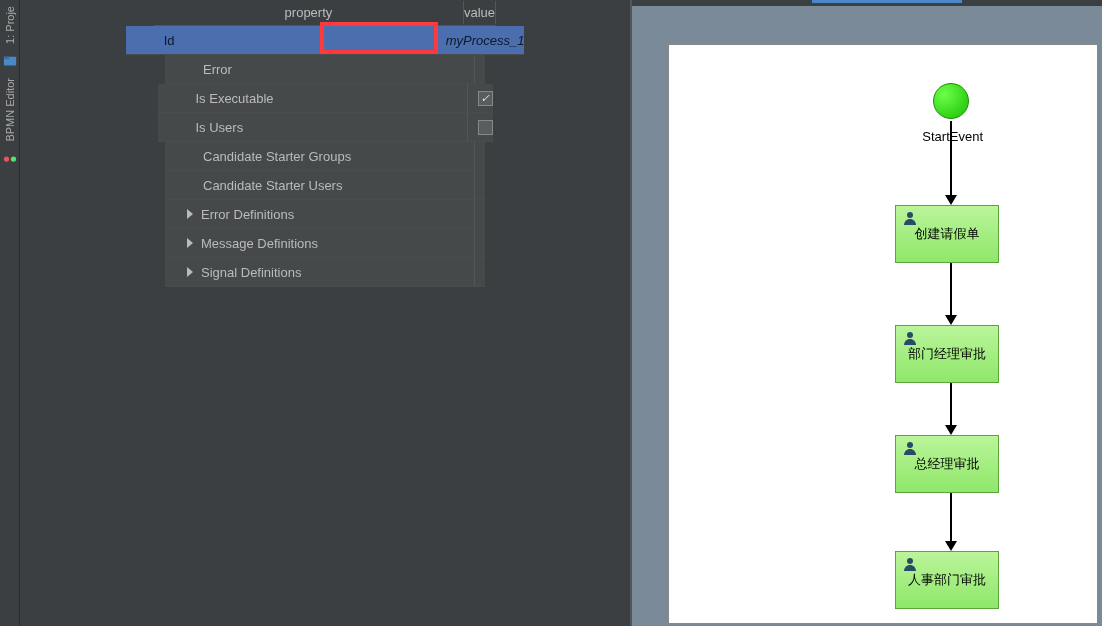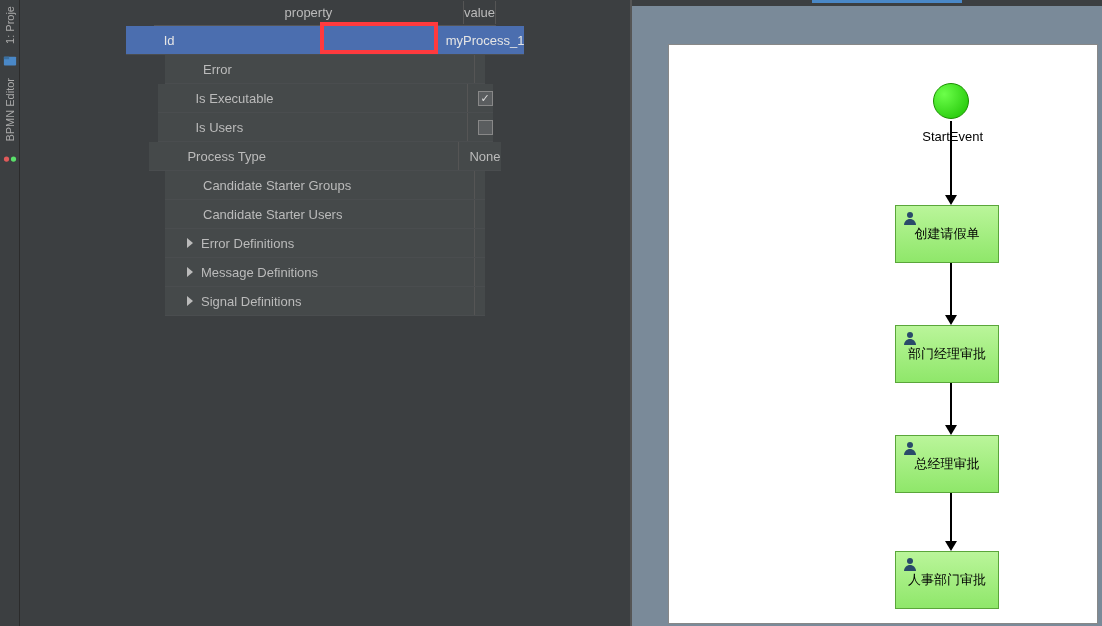--- a/index.html
+++ b/index.html
@@ -63,21 +63,21 @@
   }
   .col-prop { width: 310px; }
   .col-val  { flex: 1; }
   .prop-row {
     display: flex;
     height: 29px;
     align-items: center;
     border-bottom: 1px solid #4a4d4f;
     background: #45494a;
   }
-  .prop-row.selected { background: #4b6eaf; color: #e5e5e5; }
+  .prop-row.selected { background: #4b6eaf; color: #0f172a; }
   .prop-name {
     width: 310px;
     padding-left: 38px;
     color: inherit;
     border-right: 1px solid #555;
     height: 100%;
     display: flex;
     align-items: center;
   }
   .exp-row .prop-name { padding-left: 22px; }
@@ -90,20 +90,21 @@
     margin-right: 8px;
   }
   .prop-value {
     flex: 1;
     padding-left: 10px;
     color: inherit;
     height: 100%;
     display: flex;
     align-items: center;
     position: relative;
+    font-style: italic;
   }
   .highlight-box {
     position: absolute;
     border: 4px solid #ff3a3e;
     pointer-events: none;
   }
   .checkbox {
     width: 15px; height: 15px;
     border: 1px solid #888;
     background: #5a5d5f;
@@ -236,24 +237,20 @@
       </div>
     </div>
 
     <div class="prop-row">
       <div class="prop-name">Is Users</div>
       <div class="prop-value">
         <span class="checkbox"></span>
       </div>
     </div>
 
-    <div class="prop-row">
-      <div class="prop-name">Process Type</div>
-      <div class="prop-value">None</div>
-    </div>
 
     <div class="prop-row">
       <div class="prop-name">Candidate Starter Groups</div>
       <div class="prop-value"></div>
     </div>
 
     <div class="prop-row">
       <div class="prop-name">Candidate Starter Users</div>
       <div class="prop-value"></div>
     </div>

